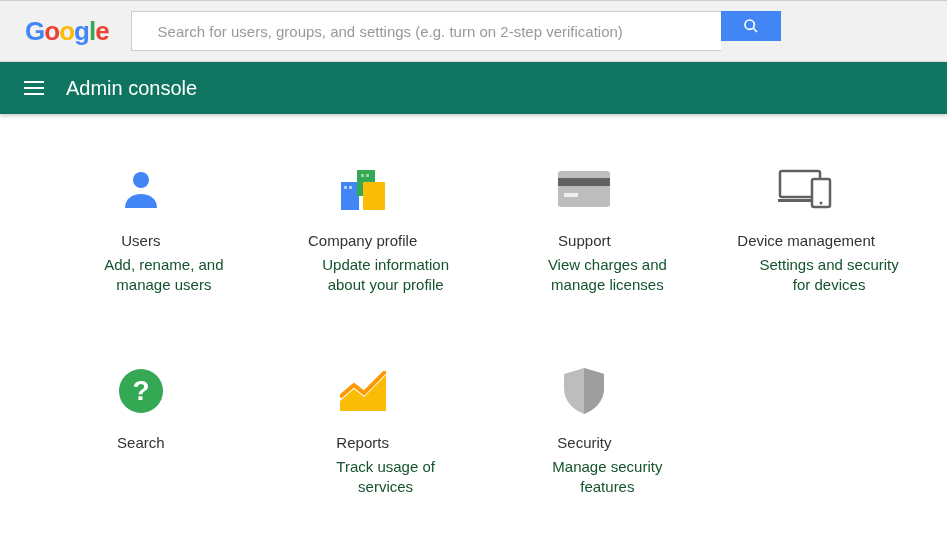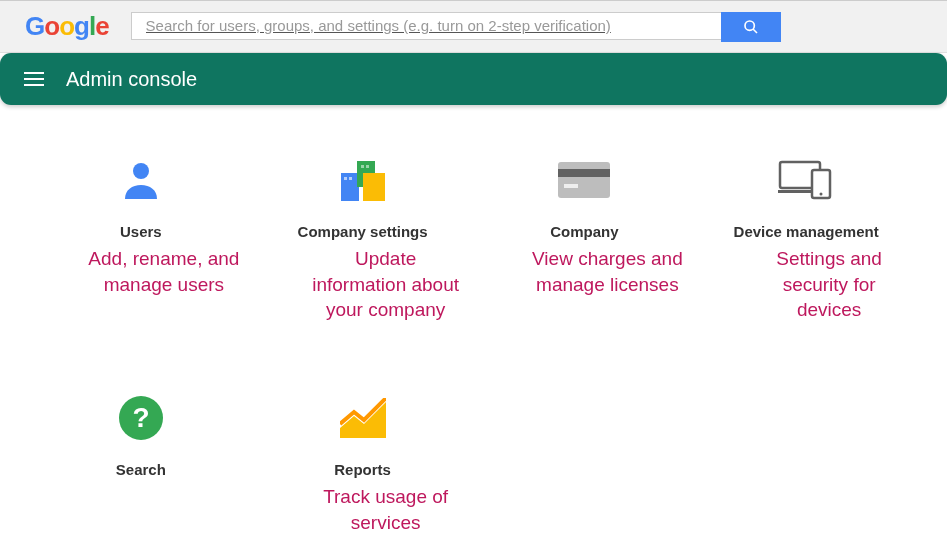--- a/index.html
+++ b/index.html
@@ -6,33 +6,33 @@
     body { font-family: Arial, Helvetica, sans-serif; background: #fff; color: #333; width: 947px; }
     .top-bar { background: #f1f1f1; border-top: 1px solid #ccc; border-bottom: 1px solid #e0e0e0; padding: 10px 25px; display: flex; align-items: center; gap: 22px; }
     .logo { display: flex; align-items: baseline; font-size: 26px; font-weight: bold; letter-spacing: -1px; }
     .logo span:nth-child(1){color:#4285F4;}
     .logo span:nth-child(2){color:#EA4335;}
     .logo span:nth-child(3){color:#FBBC05;}
     .logo span:nth-child(4){color:#4285F4;}
     .logo span:nth-child(5){color:#34A853;}
     .logo span:nth-child(6){color:#EA4335;}
     .search-wrap { display: flex; flex: 0 0 650px; }
-    .search-input { flex: 1; height: 28px; padding: 0 14px; font-size: 15px; color: #555; border: 1px solid #ccc; border-right: none; background:#fff;text-decoration:underline; }
+    .search-input { flex: 1; height: 40px; padding: 0 26px; font-size: 15px; color: #555; border: 1px solid #ccc; border-right: none; background:#fff; }
     .search-input::placeholder{color:#999;}
     .search-btn { width: 60px; height: 30px; background: #4285F4; border: none; display:flex; align-items:center; justify-content:center; cursor:pointer; }
-    .nav-bar { background: #0f7560; color: #fff; height: 52px; display:flex; align-items:center; padding: 0 24px; gap: 22px; box-shadow: 0 2px 4px rgba(0,0,0,0.2); border-radius: 11px; }
+    .nav-bar { background: #0f7560; color: #fff; height: 52px; display:flex; align-items:center; padding: 0 24px; gap: 22px; box-shadow: 0 2px 4px rgba(0,0,0,0.2); }
     .hamburger { width:20px; height:14px; display:flex; flex-direction:column; justify-content:space-between; cursor:pointer; }
     .hamburger span{display:block; height:2px; background:#fff; width:100%;}
     .nav-title { font-size: 20px; font-weight: 400; color: #fff; }
     .grid-wrap { padding: 50px 40px 30px 40px; }
     .cards { display:grid; grid-template-columns: repeat(4, 1fr); column-gap: 20px; row-gap: 70px; }
     .card { display:flex; flex-direction:column; align-items:center; text-align:center; cursor:pointer; }
     .card-icon { height: 50px; display:flex; align-items:center; justify-content:center; margin-bottom: 18px; }
-    .card-title { font-size: 15px; font-weight: bold; color:#333; margin-bottom: 6px; }
-    .card-desc { font-size: 19px; color:#be185d; max-width: 170px; line-height: 1.35; margin-left: 46px; }
+    .card-title { font-size: 15px; font-weight: normal; color:#333; margin-bottom: 6px; }
+    .card-desc { font-size: 15px; color:#14532d; max-width: 170px; line-height: 1.35; margin-left: 46px; }
   </style>
 </head>
 <body>
 
 <div class="top-bar">
   <div class="logo">
     <span>G</span>
       <span>o</span>
       <span>o</span>
       <span>g</span>
@@ -78,33 +78,33 @@
         <svg width="48" height="42" viewBox="0 0 48 42">
           <rect x="2" y="14" width="18" height="28" fill="#4285F4"></rect>
           <rect x="18" y="2" width="18" height="26" fill="#34A853"></rect>
           <rect x="24" y="14" width="22" height="28" fill="#FBBC05"></rect>
           <rect x="5" y="18" width="3" height="3" fill="#fff" opacity="0.6"></rect>
             <rect x="10" y="18" width="3" height="3" fill="#fff" opacity="0.6"></rect>
           <rect x="22" y="6" width="3" height="3" fill="#fff" opacity="0.5"></rect>
             <rect x="27" y="6" width="3" height="3" fill="#fff" opacity="0.5"></rect>
         </svg>
       </div>
-      <div class="card-title">Company settings</div>
-      <div class="card-desc">Update information about your company</div>
+      <div class="card-title">Company profile</div>
+      <div class="card-desc">Update information about your profile</div>
     </div>
 
     <div class="card">
       <div class="card-icon">
         <svg width="52" height="36" viewBox="0 0 52 36">
             <rect x="0" y="0" width="52" height="36" rx="3" fill="#BDBDBD"></rect>
             <rect x="0" y="7" width="52" height="8" fill="#616161"></rect>
             <rect x="6" y="22" width="14" height="4" fill="#eee"></rect>
           </svg>
       </div>
-      <div class="card-title">Company</div>
+      <div class="card-title">Support</div>
       <div class="card-desc">View charges and manage licenses</div>
     </div>
 
 
     <div class="card">
       <div class="card-icon">
         <svg width="56" height="40" viewBox="0 0 56 40">
           <rect x="2" y="2" width="40" height="26" rx="2" fill="none" stroke="#616161" stroke-width="2.5"></rect>
             <rect x="0" y="30" width="44" height="3" fill="#616161"></rect>
           <rect x="34" y="10" width="18" height="28" rx="2" fill="#fff" stroke="#616161" stroke-width="2.5"></rect>
@@ -129,15 +129,25 @@
       <div class="card-icon">
         <svg width="46" height="40" viewBox="0 0 46 40">
             <polygon points="0,40 0,30 14,18 24,26 46,4 46,40" fill="#FBBC05"></polygon>
             <polyline points="0,26 14,14 24,22 46,0" fill="none" stroke="#FF9800" stroke-width="4"></polyline>
           </svg>
       </div>
       <div class="card-title">Reports</div>
       <div class="card-desc">Track usage of services</div>
     </div>
 
+    <div class="card">
+      <div class="card-icon">
+        <svg width="40" height="46" viewBox="0 0 40 46">
+            <path d="M20 0 L40 6 V20 C40 34 30 42 20 46 C10 42 0 34 0 20 V6 Z" fill="#BDBDBD"></path>
+            <path d="M20 0 L40 6 V20 C40 34 30 42 20 46 V0 Z" fill="#9E9E9E"></path>
+          </svg>
+      </div>
+      <div class="card-title">Security</div>
+      <div class="card-desc">Manage security features</div>
+    </div>
 
   </div>
 </div>
 
 </body></html>

